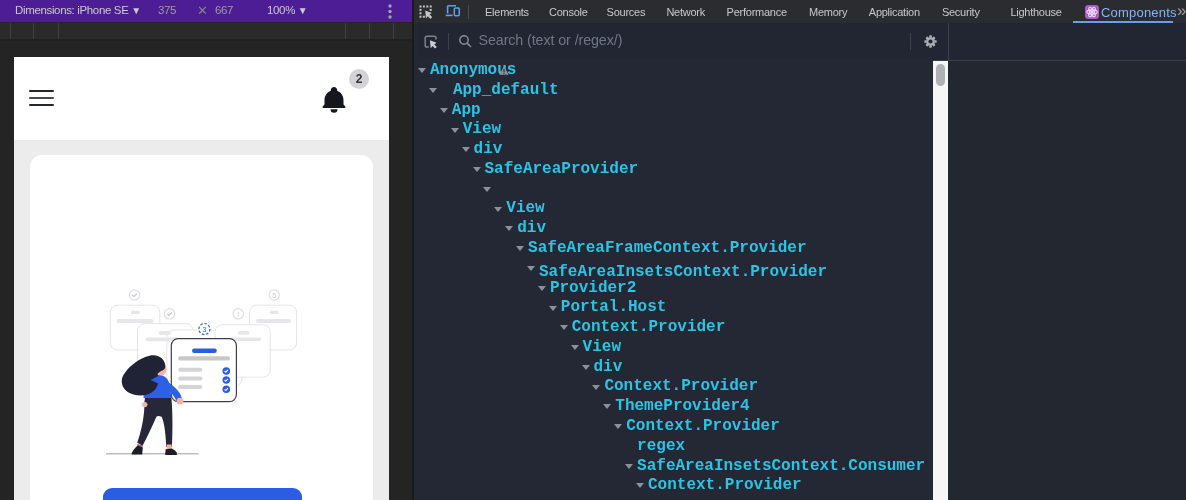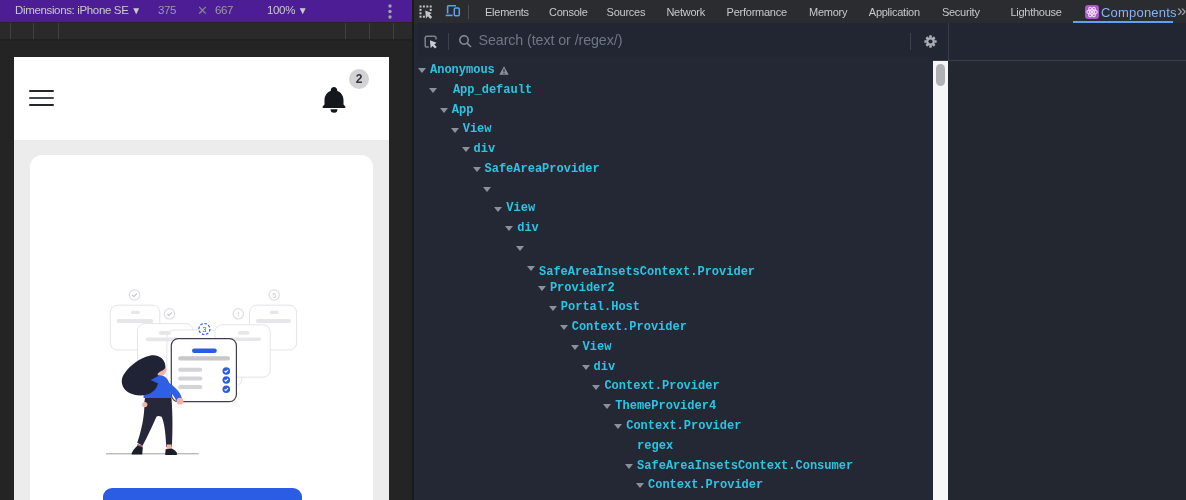--- a/index.html
+++ b/index.html
@@ -24,21 +24,21 @@
   #apptitle{left:0;top:28px;width:375px;text-align:center;font-size:24px;font-weight:500;color:#1c1d22;letter-spacing:-0.2px;}
   #badge{left:335px;top:12px;width:20px;height:20px;border-radius:50%;background:#d3d3d5;color:#32333c;font-size:12px;font-weight:600;text-align:center;line-height:20px;}
   #card{left:15.5px;top:98px;width:343px;height:360px;background:#fff;border-radius:12px;}
   #appbtn{left:89px;top:431px;width:199px;height:69px;background:#2b5ce4;border-radius:9px;}
 
   
   #rightpane{left:417px;top:0;width:769px;height:500px;background:#f9a8d4;}
   #tabbar{left:0;top:0;width:769px;height:23px;background:#2b2c2f;}
   .tab{top:6px;font-size:11px;letter-spacing:-0.25px;color:#c6c9cd;}
   #searchrow{left:0;top:23px;width:769px;height:37px;background:#222632;border-bottom:1px solid #3a3f49;}
-  #tree{left:0;top:57px;width:516px;height:443px;background:#242834;font-family:"Liberation Mono",monospace;font-size:12px;font-weight:bold;color:#2cc4e4;}
+  #tree{left:0;top:57px;width:516px;height:443px;background:#242834;font-family:"Liberation Mono",monospace;font-size:16px;font-weight:bold;color:#2cc4e4;}
   .trow{height:19.77px;line-height:19.77px;white-space:pre;}
   .caret{width:0;height:0;border-left:4px solid transparent;border-right:4px solid transparent;border-top:5px solid #8a919c;}
   #scrolltrack{left:516.3px;top:61px;width:14.3px;height:439px;background:#f6f6f6;}
   #scrollthumb{left:3.2px;top:2.6px;width:8.3px;height:22px;background:#b0b1b5;border-radius:4.5px;}
   #propspane{left:530.6px;top:61px;width:239px;height:439px;background:#232730;}
   
 </style>
 </head>
 <body>
 <div id="stage">
@@ -255,20 +255,21 @@
         <div class="abs caret" style="left:44.6px;top:90.38px;"></div>
         <div class="abs trow" style="left:56.6px;top:83.17999999999999px;">div</div>
         <div class="abs caret" style="left:55.5px;top:110.14999999999999px;"></div>
         <div class="abs trow" style="left:67.5px;top:102.94999999999999px;">SafeAreaProvider</div>
         <div class="abs caret" style="left:66.4px;top:129.92px;"></div>
         <div class="abs caret" style="left:77.3px;top:149.68999999999997px;"></div>
         <div class="abs trow" style="left:89.3px;top:142.48999999999998px;">View</div>
         <div class="abs caret" style="left:88.2px;top:169.45999999999998px;"></div>
         <div class="abs trow" style="left:100.2px;top:162.26px;">div</div>
         <div class="abs caret" style="left:99.10000000000001px;top:189.23px;"></div>
+        <div class="abs trow" style="left:111.10000000000001px;top:182.03px;">SafeAreaFrameContext.Provider</div>
         <div class="abs caret" style="left:110px;top:208.99999999999997px;"></div>
         <div class="abs trow" style="left:122px;top:206px;">SafeAreaInsetsContext.Provider</div>
         <div class="abs caret" style="left:120.9px;top:228.76999999999998px;"></div>
         <div class="abs trow" style="left:132.9px;top:221.57px;">Provider2</div>
         <div class="abs caret" style="left:131.8px;top:248.54px;"></div>
         <div class="abs trow" style="left:143.8px;top:241.34px;">Portal.Host</div>
         <div class="abs caret" style="left:142.70000000000002px;top:268.31px;"></div>
         <div class="abs trow" style="left:154.70000000000002px;top:261.11px;">Context.Provider</div>
         <div class="abs caret" style="left:153.6px;top:288.08px;"></div>
         <div class="abs trow" style="left:165.6px;top:280.88px;">View</div>

